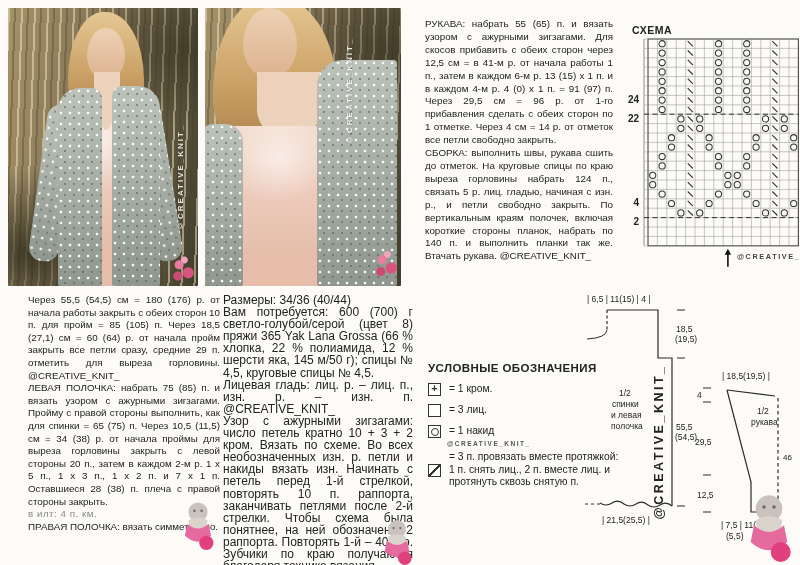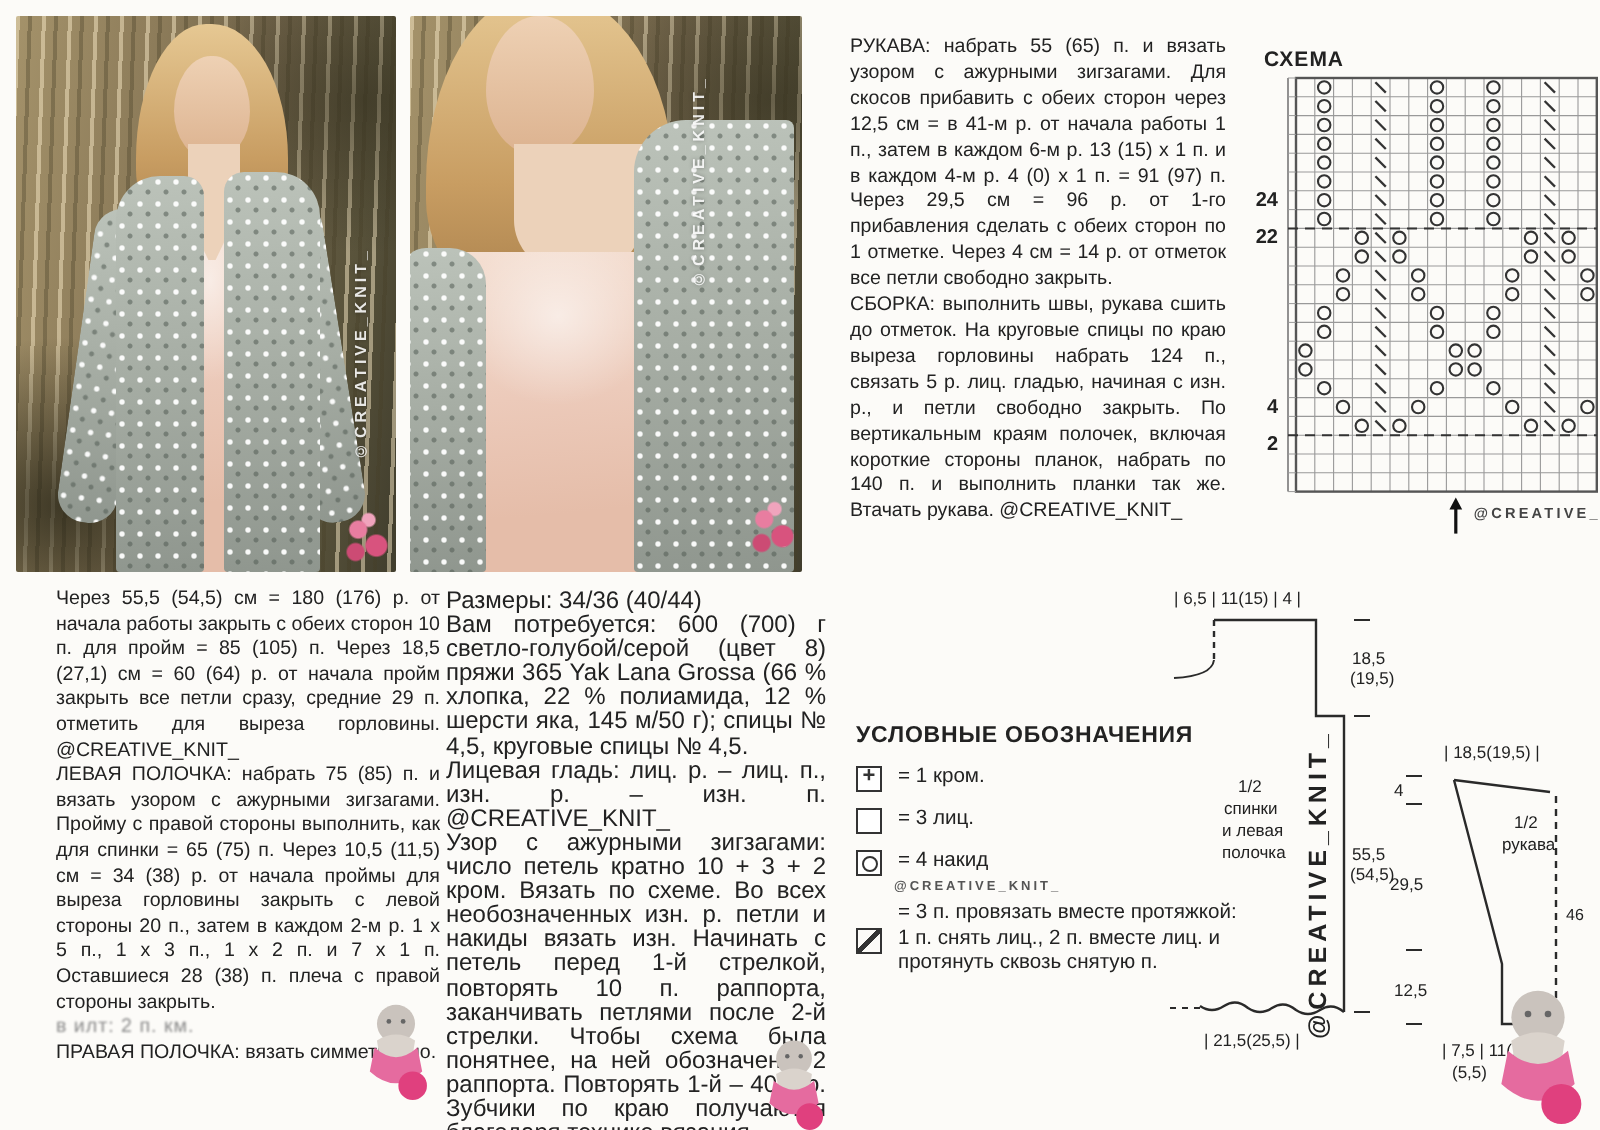--- a/index.html
+++ b/index.html
@@ -100,21 +100,21 @@
     <div class="dress" style="left:16px;top:118px;width:116px;height:160px;"></div>
     <div class="lace" style="left:112px;top:52px;width:80px;height:226px;border-radius:26px 4px 2px 2px;"></div>
     <div class="lace" style="left:-4px;top:116px;width:42px;height:162px;border-radius:12px 18px 2px 2px;"></div>
     <div class="flowers" style="left:168px;top:238px;width:26px;height:34px;"></div>
     <div class="photo-wm" style="left:140px;top:44px;height:92px;">©CREATIVE_KNIT_</div>
   </div>
 
   <div class="col" id="col1">
       <p class="para">Через 55,5 (54,5) см = 180 (176) р. от начала работы закрыть с обеих сторон 10 п. для пройм = 85 (105) п. Через 18,5 (27,1) см = 60 (64) р. от начала пройм закрыть все петли сразу, средние 29 п. отметить для выреза горловины. @CREATIVE_KNIT_</p>
       <p class="para"><strong>ЛЕВАЯ ПОЛОЧКА:</strong> набрать 75 (85) п. и вязать узором с ажурными зигзагами. Пройму с правой стороны выполнить, как для спинки = 65 (75) п. Через 10,5 (11,5) см = 34 (38) р. от начала проймы для выреза горловины закрыть с левой стороны 20 п., затем в каждом 2-м р. 1 х 5 п., 1 х 3 п., 1 х 2 п. и 7 х 1 п. Оставшиеся 28 (38) п. плеча с правой стороны закрыть.</p>
-      <p class="para faded">в илт: 2 п. км.</p>
+      <p class="para faded">в илт: 4 п. км.</p>
       <p class="para"><strong>ПРАВАЯ ПОЛОЧКА:</strong> вязать симметрично.</p>
     </div>
   <div class="col" id="col2">
       <p class="para"><strong>Размеры:</strong> 34/36 (40/44)</p>
       <p class="para"><strong>Вам потребуется:</strong> 600 (700) г светло-голубой/серой (цвет 8) пряжи 365 Yak Lana Grossa (66 % хлопка, 22 % полиамида, 12 % шерсти яка, 145 м/50 г); спицы № 4,5, круговые спицы № 4,5.</p>
       <p class="para"><strong>Лицевая гладь:</strong> лиц. р. – лиц. п., изн. р. – изн. п. @CREATIVE_KNIT_</p>
       <p class="para"><strong>Узор с ажурными зигзагами:</strong> число петель кратно 10 + 3 + 2 кром. Вязать по схеме. Во всех необозначенных изн. р. петли и накиды вязать изн. Начинать с петель перед 1-й стрелкой, повторять 10 п. раппорта, заканчивать петлями после 2-й стрелки. Чтобы схема была понятнее, на ней обозначены 2 раппорта. Повторять 1-й – 40-й р. Зубчики по краю получаются благодаря технике вязания.</p>
       <p class="para faded"><strong>Плотность вязания:</strong> 21 п. и 26,5 р. узор с ажурными зигзагами = 10 х 10 см.</p>
     </div>
   <div class="col" id="col3">
@@ -128,21 +128,21 @@
         <div class="legend-row">
           <div class="sym sym-edge"></div>
           <span>= 1 кром.</span>
         </div>
         <div class="legend-row">
           <div class="sym sym-knit"></div>
           <span>= 3 лиц.</span>
         </div>
         <div class="legend-row">
           <div class="sym sym-yo"></div>
-          <span>= 4 накид</span>
+          <span>= 1 накид</span>
         </div>
         <div class="legend-note">@CREATIVE_KNIT_</div>
         <div class="legend-row">
           <div class="sym sym-dec3"></div>
           <span>= 3 п. провязать вместе протяжкой: 1 п. снять лиц., 2 п. вместе лиц. и протянуть сквозь снятую п.</span>
         </div>
       </div>
   </div>
 
   <div id="chart">

